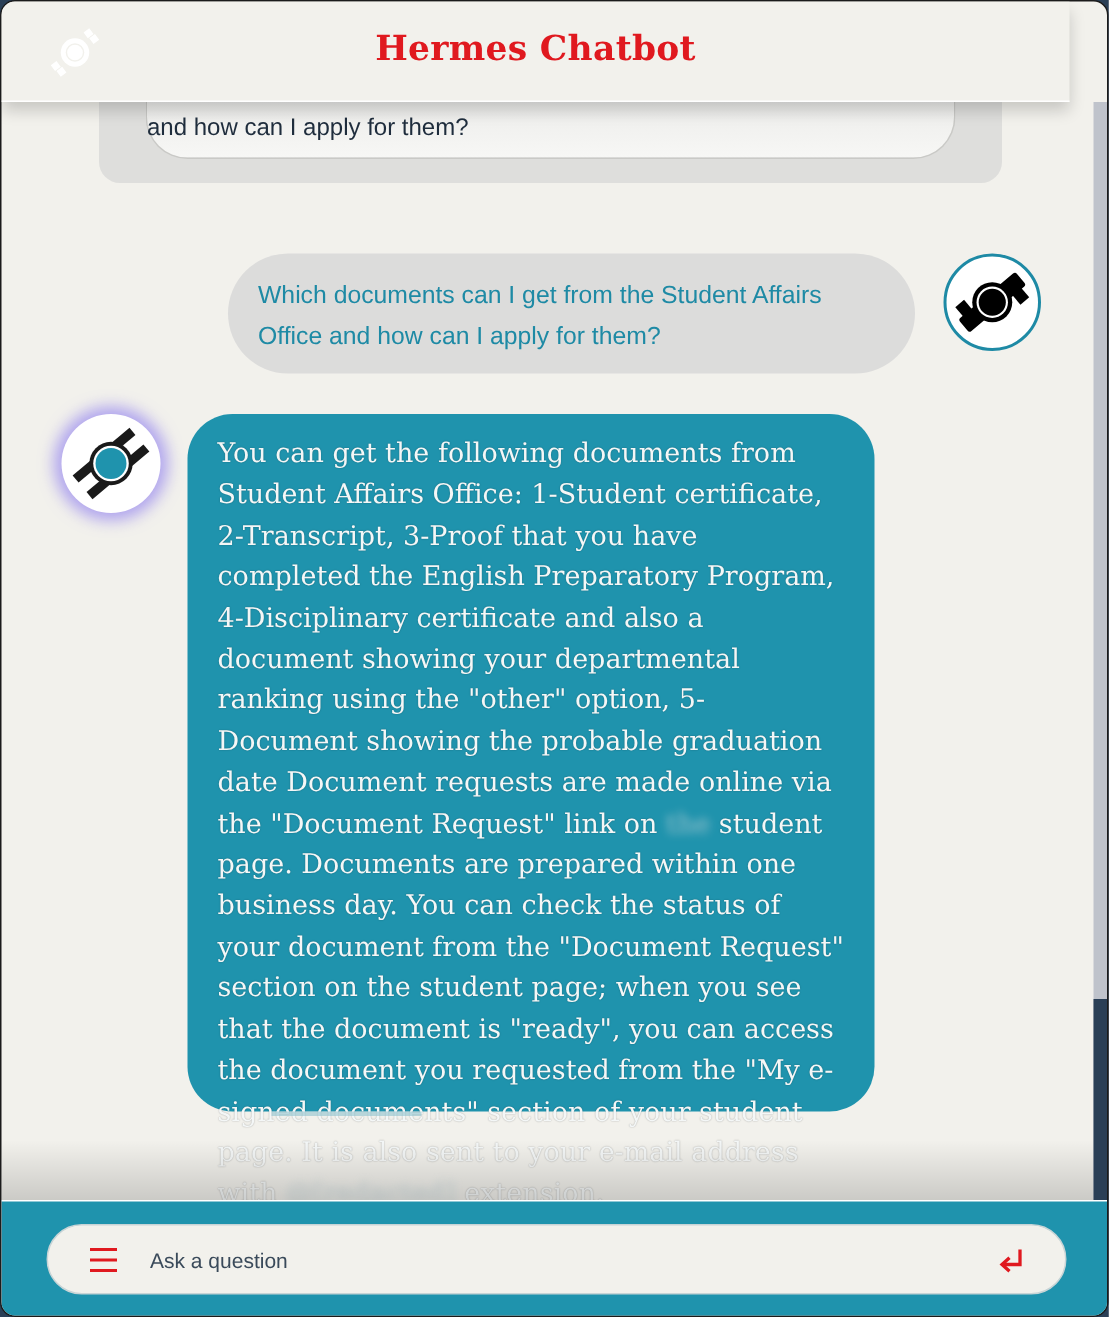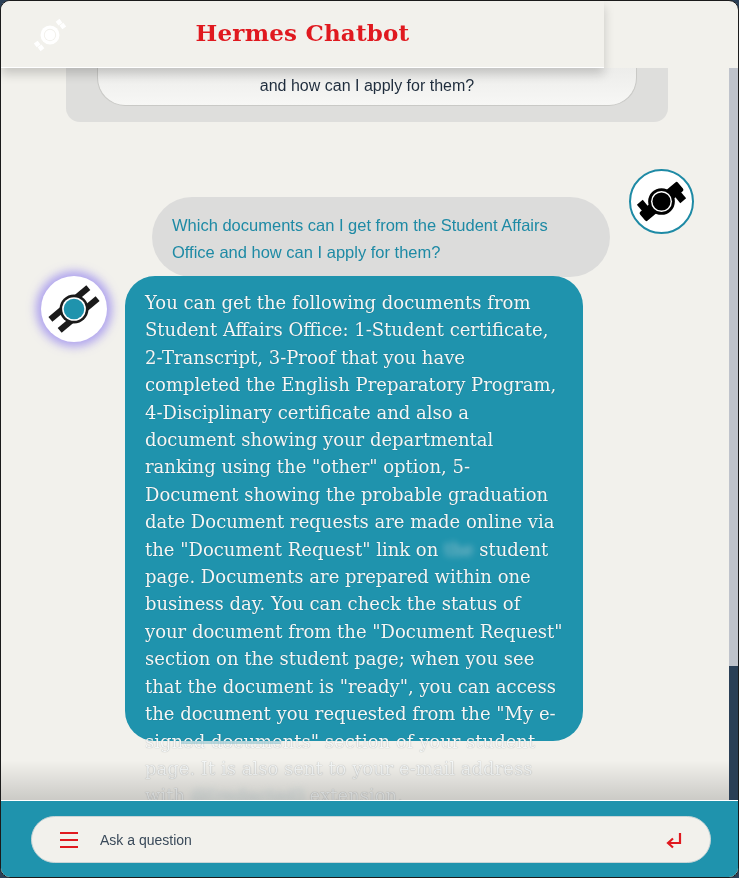--- a/index.html
+++ b/index.html
@@ -2,21 +2,21 @@
 <html><head>
 <meta charset="utf-8">
 <style>
   * { box-sizing: border-box; margin: 0; padding: 0; }
   html, body { width: 739px; height: 878px; overflow: hidden; background: #2a3f56; }
   .window {
     position: absolute; left: 0; top: 0; width: 739px; height: 878px;
     background: #f2f1ec; border: 1px solid #1b1b1b; border-radius: 10px; overflow: hidden;
   }
   .header {
-    position: absolute; left: 0; top: 0; width: 603px; height: 67px;
+    position: absolute; left: 0; top: 0; width: 712px; height: 67px;
     background: #f2f1ec; z-index: 5;
     box-shadow: 0 6px 10px rgba(0,0,0,0.18);
     border-bottom: 1px solid #ffffff;
   }
   .header-logo { position: absolute; left: 30px; top: 15px; width: 38px; height: 38px; }
   .header-title {
     position: absolute; left: 0; right: 0; top: 18px; text-align: center;
     font-family: "DejaVu Serif", serif; font-weight: bold; font-size: 23px; color: #e0191f;
     letter-spacing: 0.2px;
   }
@@ -25,30 +25,30 @@
   }
   .scrollbar-track { position: absolute; right: 0; top: 67px; width: 9px; height: 732px; background: #bfc3cb; }
   .scrollbar-thumb { position: absolute; right: 0; top: 665px; width: 9px; height: 134px; background: #2a3f56; }
   .suggest-card {
     position: absolute; left: 65px; top: -30px; width: 602px; height: 84px;
     background: #dededc; border-radius: 0 0 14px 14px;
   }
   .suggest-pill {
     position: absolute; left: 31px; top: 0; width: 540px; height: 68px;
     background: linear-gradient(#e4e4e2, #f7f7f5); border: 1px solid #c9c9c6; border-top: none;
-    border-radius: 0 0 28px 28px; text-align: center;
+    border-radius: 0 0 28px 28px; text-align: left;
   }
   .suggest-text {
     position: absolute; left: 0; right: 0; bottom: 10px;
     font-family: "Liberation Sans", sans-serif; font-size: 16px; color: #1f2d3d;
   }
   .user-bubble {
     position: absolute; left: 151px; top: 101px; width: 458px; height: 80px;
     background: #dcdcdb; border-radius: 40px; padding: 15px 20px 0 20px;
-    font-family: "Liberation Sans", sans-serif; font-size: 16.5px; line-height: 27px; color: #1e8aa5; margin-top: 28px;
+    font-family: "Liberation Sans", sans-serif; font-size: 16.5px; line-height: 27px; color: #1e8aa5;
   }
   .user-avatar {
     position: absolute; left: 628px; top: 101px; width: 65px; height: 65px;
     border-radius: 50%; background: #ffffff; border: 2px solid #1e8aa5;
   }
   .bot-avatar {
     position: absolute; left: 40px; top: 208px; width: 66px; height: 66px;
     border-radius: 50%; background: #ffffff;
     box-shadow: 0 0 10px 5px rgba(120,100,240,0.55);
   }

